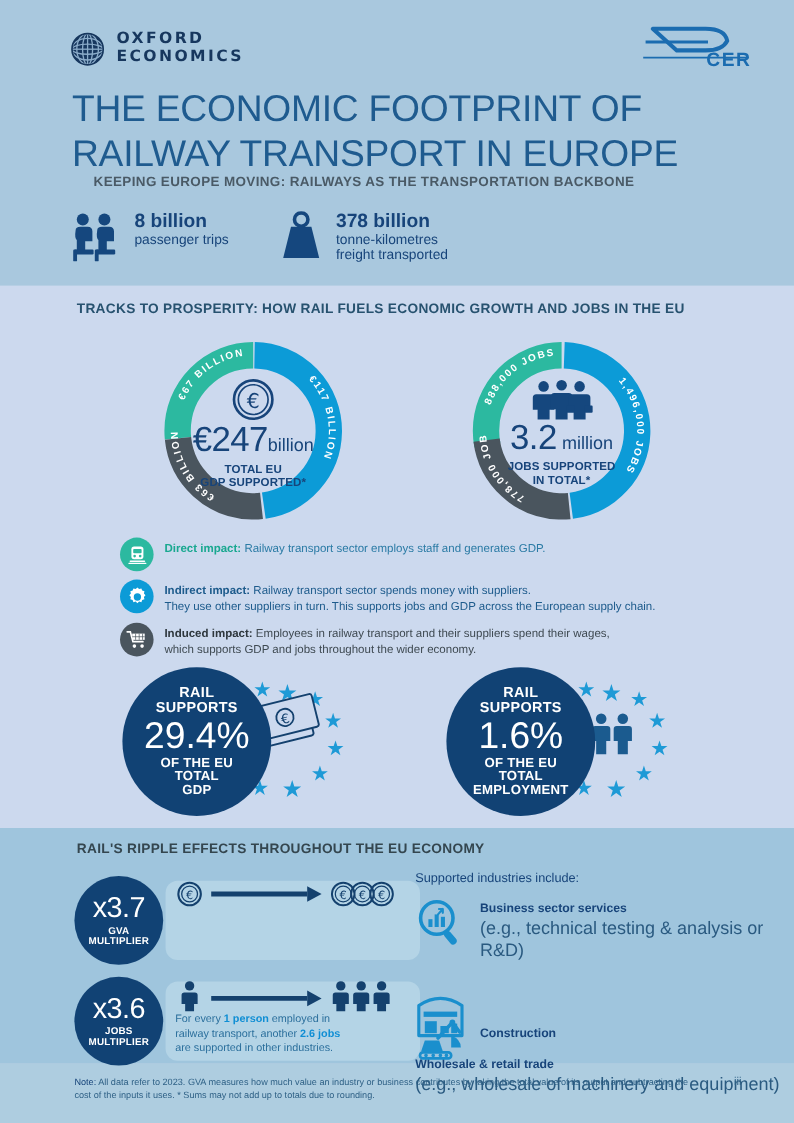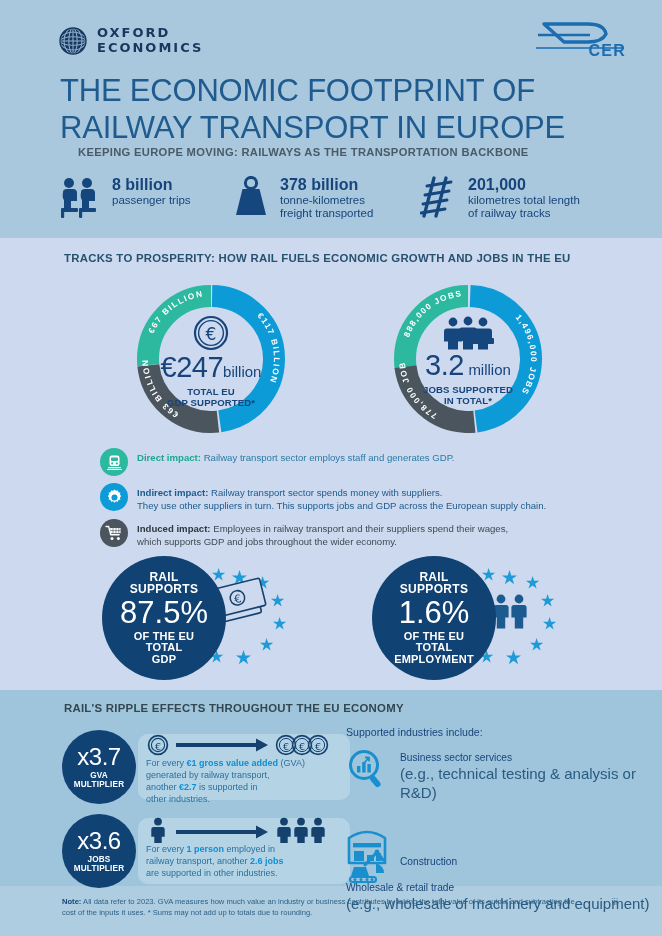--- a/index.html
+++ b/index.html
@@ -145,29 +145,29 @@
   .ind-head {
     position:absolute; left:346px; top:726px;
     font-size:10.6px; font-weight:400; color:#17447a;
   }
   .ind-row { position:absolute; left:346px; display:flex; align-items:flex-start; gap:12px; }
   .ind-row.r1 { top:748px; }
   .ind-row.r2 { top:824px;flex-direction:column; }
   .ind-row.r3 { top:846px; }
   .ind-ico { flex:0 0 42px; width:42px; height:42px; }
   .ind-txt { padding-top:4px; }
-  .ind-t1 { font-size:10.2px; font-weight:400; color:#17447a; line-height:1.25; }
+  .ind-t1 { font-size:10.2px; font-weight:700; color:#17447a; line-height:1.25; }
   .ind-t2 { font-size:15px; font-weight:400; color:#2a5a80; line-height:1.25; }
 
   
   .foot-note {
     position:absolute; left:62px; top:896px; width:520px;
     font-size:7.6px; line-height:1.45; color:#2f6186;
   }
-  .foot-note b { font-weight:700; color:#17447a; }
+  .foot-note b { font-weight:400; color:#17447a; }
   .foot-page {
     position:absolute; right:44px; top:896px;
     font-size:9.5px; font-weight:400; color:#2f6186;
   }
 </style>
 </head>
 <body>
 
 <div class="page">
 
@@ -241,39 +241,20 @@
           <path d="M12.5 13 L29.5 13 L36 39 L6 39 Z"></path>
         </g>
       </svg>
       <div class="stat-txt">
         <div class="stat-big">378 billion</div>
         <div class="stat-sub">tonne-kilometres</div>
         <div class="stat-sub">freight transported</div>
       </div>
     </div>
 
-    <div class="stat s3">
-      <svg class="stat-ico" width="40" height="42" viewBox="0 0 40 42">
-        <g stroke="#15477e" stroke-width="3.3" stroke-linecap="round">
-          <line x1="14" y1="2" x2="4" y2="40"></line>
-          <line x1="26" y1="2" x2="16" y2="40"></line>
-        </g>
-        <g stroke="#15477e" stroke-width="2.9" stroke-linecap="round">
-          <line x1="7" y1="10" x2="31" y2="6"></line>
-          <line x1="5" y1="19" x2="29" y2="15"></line>
-          <line x1="3" y1="28" x2="27" y2="24"></line>
-          <line x1="1" y1="37" x2="25" y2="33"></line>
-        </g>
-      </svg>
-      <div class="stat-txt">
-        <div class="stat-big">201,000</div>
-        <div class="stat-sub">kilometres total length</div>
-        <div class="stat-sub">of railway tracks</div>
-      </div>
-    </div>
   </div>
 
   <div class="mid-head">TRACKS TO PROSPERITY: HOW RAIL FUELS ECONOMIC GROWTH AND JOBS IN THE EU</div>
 
   <div class="donut-wrap left">
     <div class="donut">
       <svg width="166" height="166" viewBox="0 0 166 166">
         <defs>
           <path id="gArcBlue" d="M 83 83 m 0 -63 a 63 63 0 0 1 0 126" fill="none"></path>
           <path id="gArcTeal" d="M 83 83 m -63 0 a 63 63 0 0 1 63 -63" fill="none"></path>
@@ -449,21 +430,21 @@
           <rect x="0" y="6" width="52" height="28" rx="2" fill="#ccd9ee" stroke="#14416e" stroke-width="1.6"></rect>
           <rect x="6" y="0" width="52" height="28" rx="2" fill="#ccd9ee" stroke="#14416e" stroke-width="1.6"></rect>
           <circle cx="32" cy="14" r="7.2" fill="none" stroke="#14416e" stroke-width="1.5"></circle>
           <text x="32" y="19" text-anchor="middle" font-size="11" fill="#14416e" font-family="DejaVu Sans, sans-serif">€</text>
         </g>
       </svg>
       <div class="sup-circle">
         <div class="sup-top">
           <span>RAIL</span><br><span>SUPPORTS</span>
         </div>
-        <div class="sup-pct">87.5%</div>
+        <div class="sup-pct">29.4%</div>
         <div class="sup-bot">
           <span>OF THE EU</span><br><span>TOTAL</span><br><span>GDP</span>
         </div>
       </div>
     </div>
 
     <div class="sup b">
       <svg class="sup-stars" width="120" height="108" viewBox="0 0 120 108">
         <g fill="#1e9ad6">
           <g transform="translate(54,6) scale(1.25)">
@@ -546,23 +527,20 @@
           <circle cx="140" cy="11" r="6.6" fill="none" stroke="#14416e" stroke-width="1"></circle>
           <text x="140" y="15.5" text-anchor="middle" font-size="9.5" fill="#14416e" font-family="DejaVu Sans, sans-serif">€</text>
           <circle cx="156" cy="11" r="9.4" fill="none" stroke="#14416e" stroke-width="1.6"></circle>
           <circle cx="156" cy="11" r="6.6" fill="none" stroke="#14416e" stroke-width="1"></circle>
           <text x="156" y="15.5" text-anchor="middle" font-size="9.5" fill="#14416e" font-family="DejaVu Sans, sans-serif">€</text>
           <circle cx="172" cy="11" r="9.4" fill="none" stroke="#14416e" stroke-width="1.6"></circle>
           <circle cx="172" cy="11" r="6.6" fill="none" stroke="#14416e" stroke-width="1"></circle>
           <text x="172" y="15.5" text-anchor="middle" font-size="9.5" fill="#14416e" font-family="DejaVu Sans, sans-serif">€</text>
         </g>
       </svg>
-    </div>
-    <div class="mult-txt">
-      For every <b>€1 gross value added</b> (GVA)<br>generated by railway transport,<br>another <b>€2.7</b> is supported in<br>other industries.
     </div>
   </div>
 
   <div class="mult-panel p2"></div>
   <div class="mult-circle c2">
     <div class="mc-x">x3.6</div>
     <div class="mc-l">
       <span>JOBS</span><br><span>MULTIPLIER</span>
     </div>
   </div>

